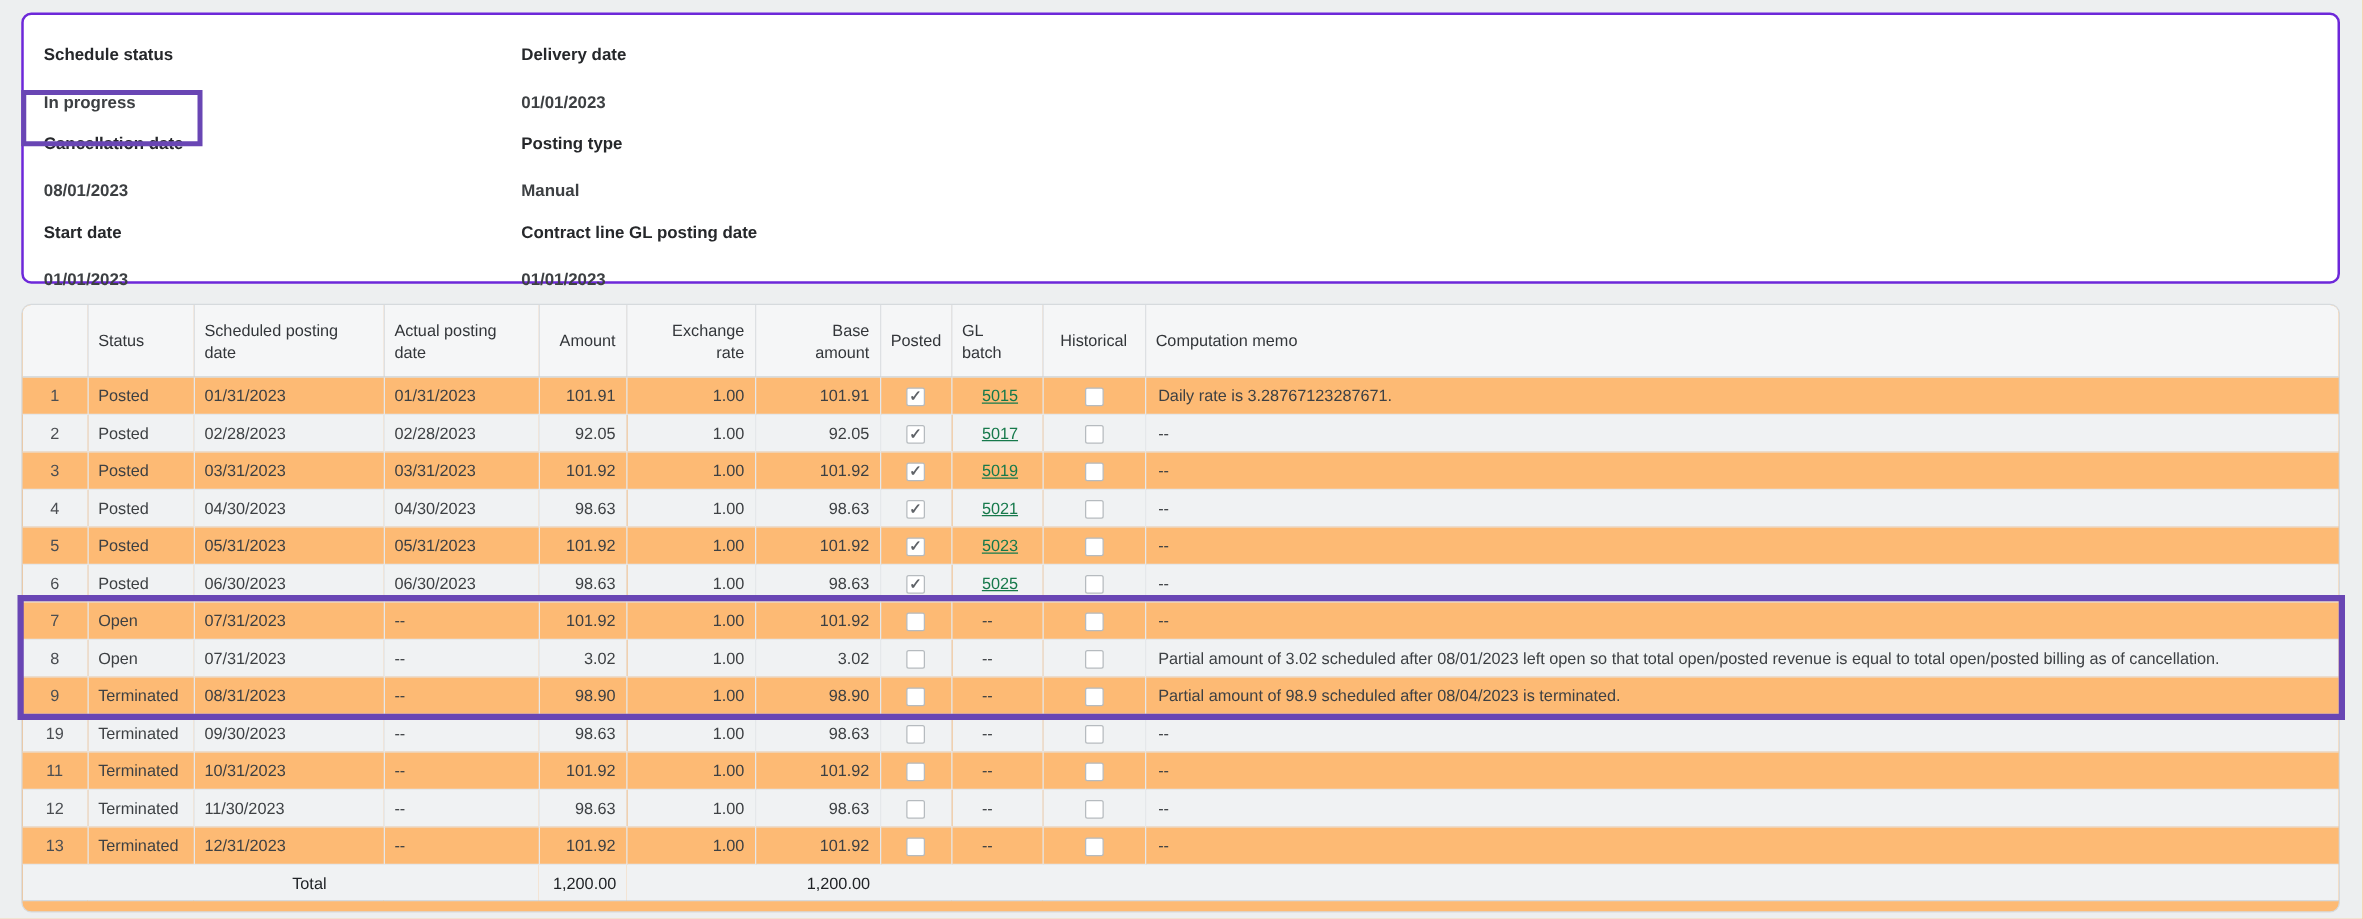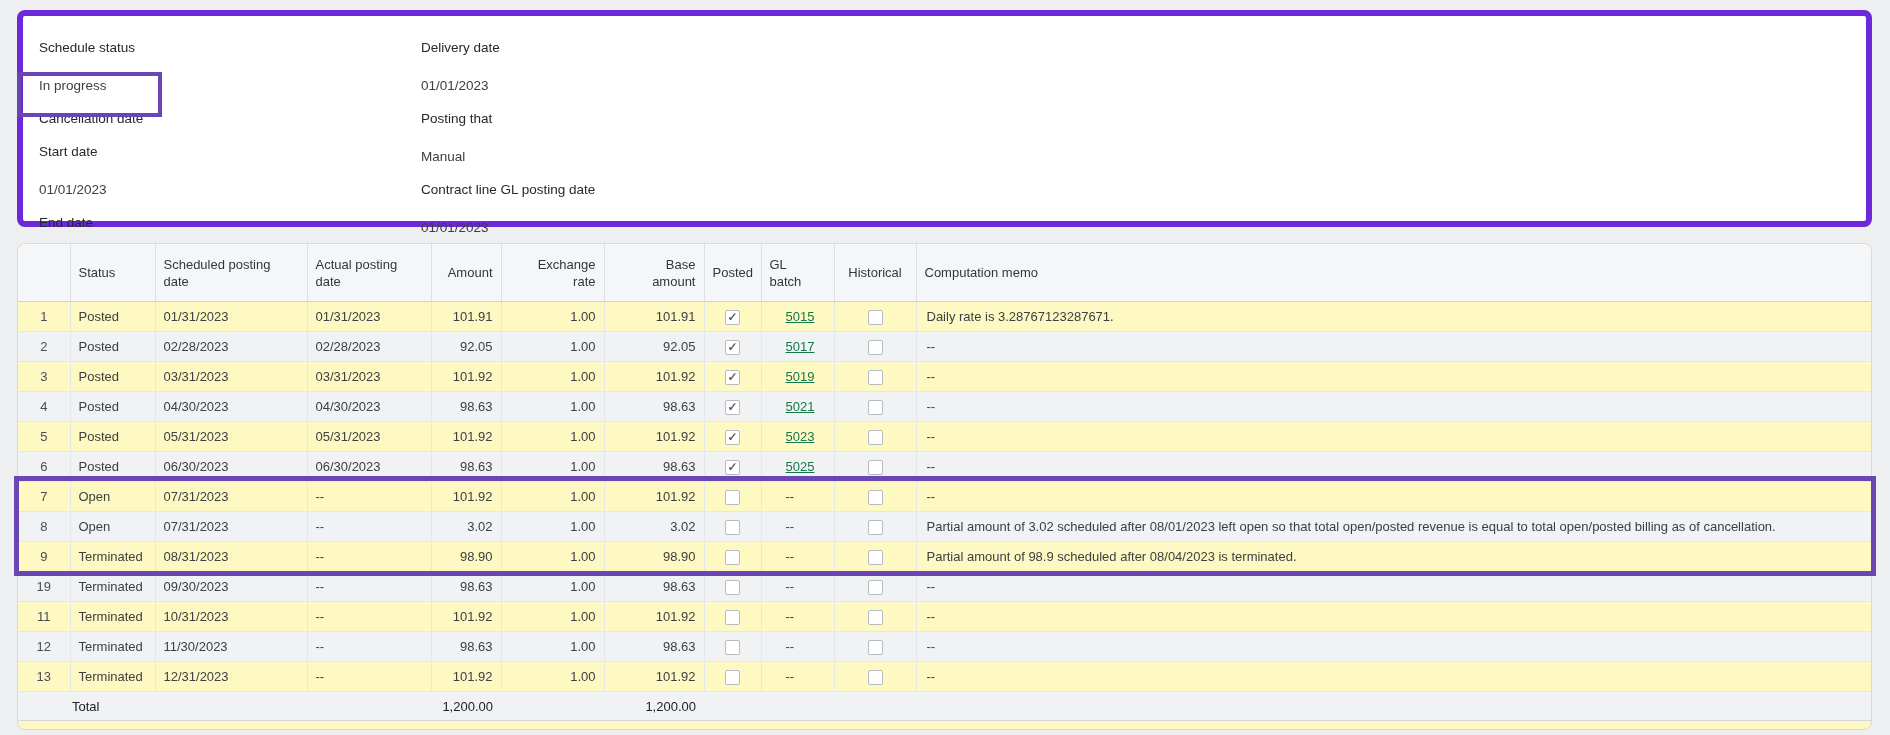--- a/index.html
+++ b/index.html
@@ -5,39 +5,39 @@
   html,body{margin:0;padding:0;}
   body{
     width:1890px;height:735px;position:relative;overflow:hidden;
     background:#edeff0;
     font-family:"Liberation Sans",sans-serif;
     -webkit-font-smoothing:antialiased;
   }
   
   .info-card{
     position:absolute;left:17px;top:10px;width:1855px;height:217px;
-    background:#ffffff;border:6px solid #6d28d9;border-radius:8px;
-    box-sizing:border-box;padding:23px 16px 0 16px;display:flex;
+    background:#ffffff;border:2px solid #6d28d9;border-radius:8px;
+    box-sizing:border-box;padding:23px 16px 0 16px;display:flex;font-weight:bold;
   }
   .info-col{display:flex;flex-direction:column;}
   .info-col.left{width:382px;}
   .info-field{margin-bottom:15px;}
   .info-field .flabel{font-size:13.5px;line-height:18px;color:#26282b;}
   .info-field .fvalue{font-size:13.5px;line-height:18px;color:#3d4043;margin-top:20px;}
   
   .hl-box{
     position:absolute;border:4px solid var(--accent,#6946b4);
     box-sizing:border-box;pointer-events:none;z-index:9;background:transparent;
   }
   .hl-cancel{left:17px;top:72px;width:145px;height:45px;}
   .hl-rows{left:14px;top:476px;width:1862px;height:100px;border-width:5px;}
   
   .table-card{
     position:absolute;left:17px;top:243px;width:1855px;height:487px;
-    background:#fef9c3;border:1px solid #d6dadd;border-radius:8px;
+    background:#fdba74;border:1px solid #d6dadd;border-radius:8px;
     box-sizing:border-box;overflow:hidden;
   }
   table{border-collapse:collapse;table-layout:fixed;width:1853px;font-size:13px;}
   thead th{
     height:57px;background:#f5f6f7;color:#33363a;font-weight:normal;
     border-bottom:1px solid #ced3d6;border-right:1px solid #dde0e3;
     padding:0 8px;vertical-align:middle;white-space:pre-line;line-height:17px;
   }
   tbody td{
     height:29px;color:#3d4043;
@@ -61,50 +61,51 @@
     font-size:12px;font-weight:bold;color:#5f6368;
   }
   .cb.checked::after{content:"\2713";}
   
   .gl-link{color:var(--link,#16794b);text-decoration:underline;cursor:pointer;}
   
   tr.total-row td{
     background:#f0f2f3;border-right:none;height:28px;color:#202326;
     border-top:1px solid #d5d9dc;border-bottom:1px solid #d5d9dc;
   }
-  tr.total-row td.total-label{padding-left:54px;}
+  tr.total-row td.total-label{padding-left:54px;text-align:center;}
 </style>
 </head>
 <body style="background: rgb(237, 239, 240);">
 
 <div class="info-card">
   <div class="info-col left" id="info-left">
       <div class="info-field">
         <div class="flabel">Schedule status</div>
         <div class="fvalue">In progress</div>
       </div>
       <div class="info-field">
         <div class="flabel">Cancellation date</div>
+        <div class="fvalue">08/01/2023</div>
       </div>
       <div class="info-field">
         <div class="flabel">Start date</div>
         <div class="fvalue">01/01/2023</div>
       </div>
       <div class="info-field">
         <div class="flabel">End date</div>
         <div class="fvalue">12/31/2023</div>
       </div>
     </div>
   <div class="info-col right" id="info-right">
       <div class="info-field">
         <div class="flabel">Delivery date</div>
         <div class="fvalue">01/01/2023</div>
       </div>
       <div class="info-field">
-        <div class="flabel">Posting that</div>
+        <div class="flabel">Posting type</div>
         <div class="fvalue">Manual</div>
       </div>
       <div class="info-field">
         <div class="flabel">Contract line GL posting date</div>
         <div class="fvalue">01/01/2023</div>
       </div>
     </div>
 </div>
 
 <div class="hl-box hl-cancel"></div>

